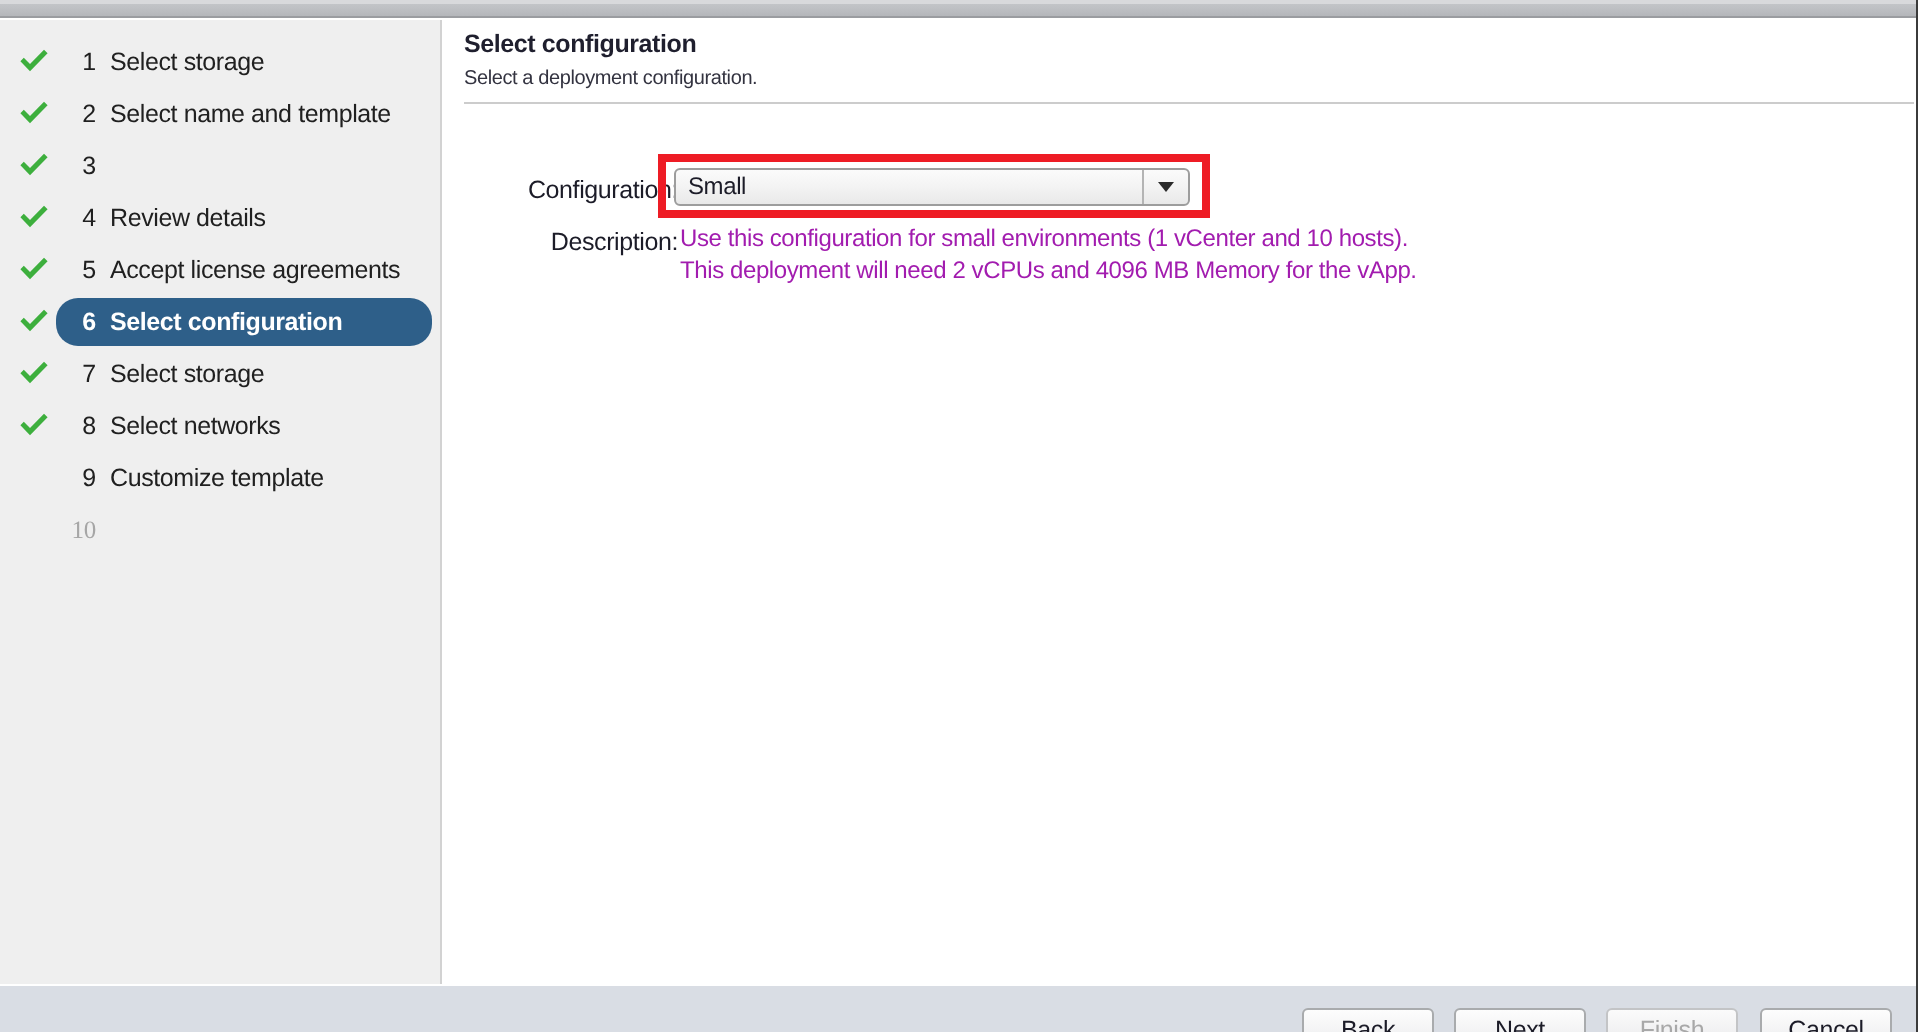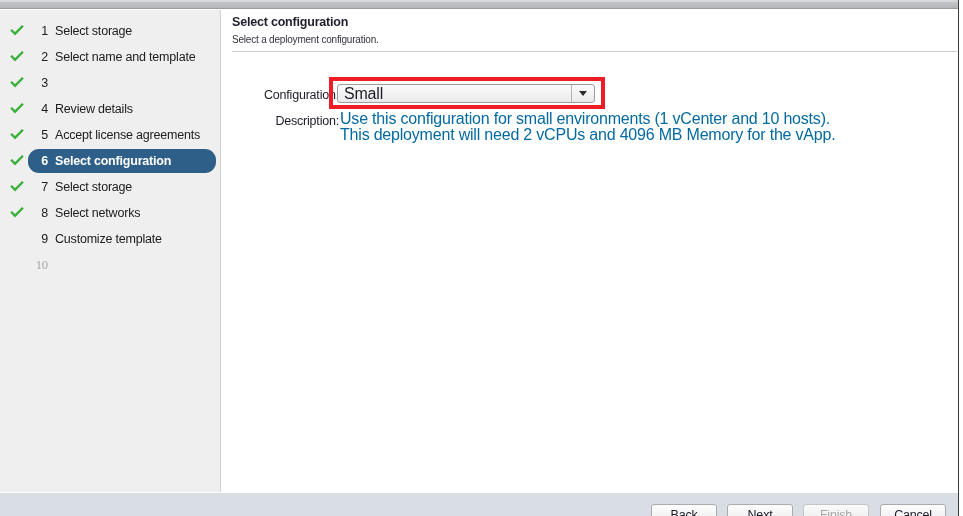--- a/index.html
+++ b/index.html
@@ -195,21 +195,21 @@
     background: linear-gradient(to bottom, #fbfbfb 0%, #f3f3f3 50%, #e9e9e9 100%);
     border: 1px solid #9d9d9d;
     border-radius: 3px;
     box-sizing: border-box;
     display: flex;
     align-items: center;
   }
   .combo .val {
     flex: 1;
     padding-left: 6px;
-    font-size: 16px;
+    font-size: 12px;
     color: #1c1c28;
     letter-spacing: -0.2px;
     line-height: 17px;
   }
   .combo .arrow-sep {
     width: 1px;
     height: 17px;
     background: #b4b4b4;
   }
   .combo .arrow-btn {
@@ -222,22 +222,22 @@
   .combo .arrow-btn .caret {
     width: 0; height: 0;
     border-left: 4px solid transparent;
     border-right: 4px solid transparent;
     border-top: 5px solid #2b2b2b;
   }
 
   .desc {
     position: absolute;
     left: 119px; top: 43px;
-    font-size: 16px;
-    color: #0369a1;
+    font-size: 12px;
+    color: #a21caf;
     line-height: 16px;
     letter-spacing: -0.2px;
     white-space: nowrap;
   }
   .desc div { display: block; }
 
   
   .footer {
     position: absolute;
     left: 0; top: 492px;

